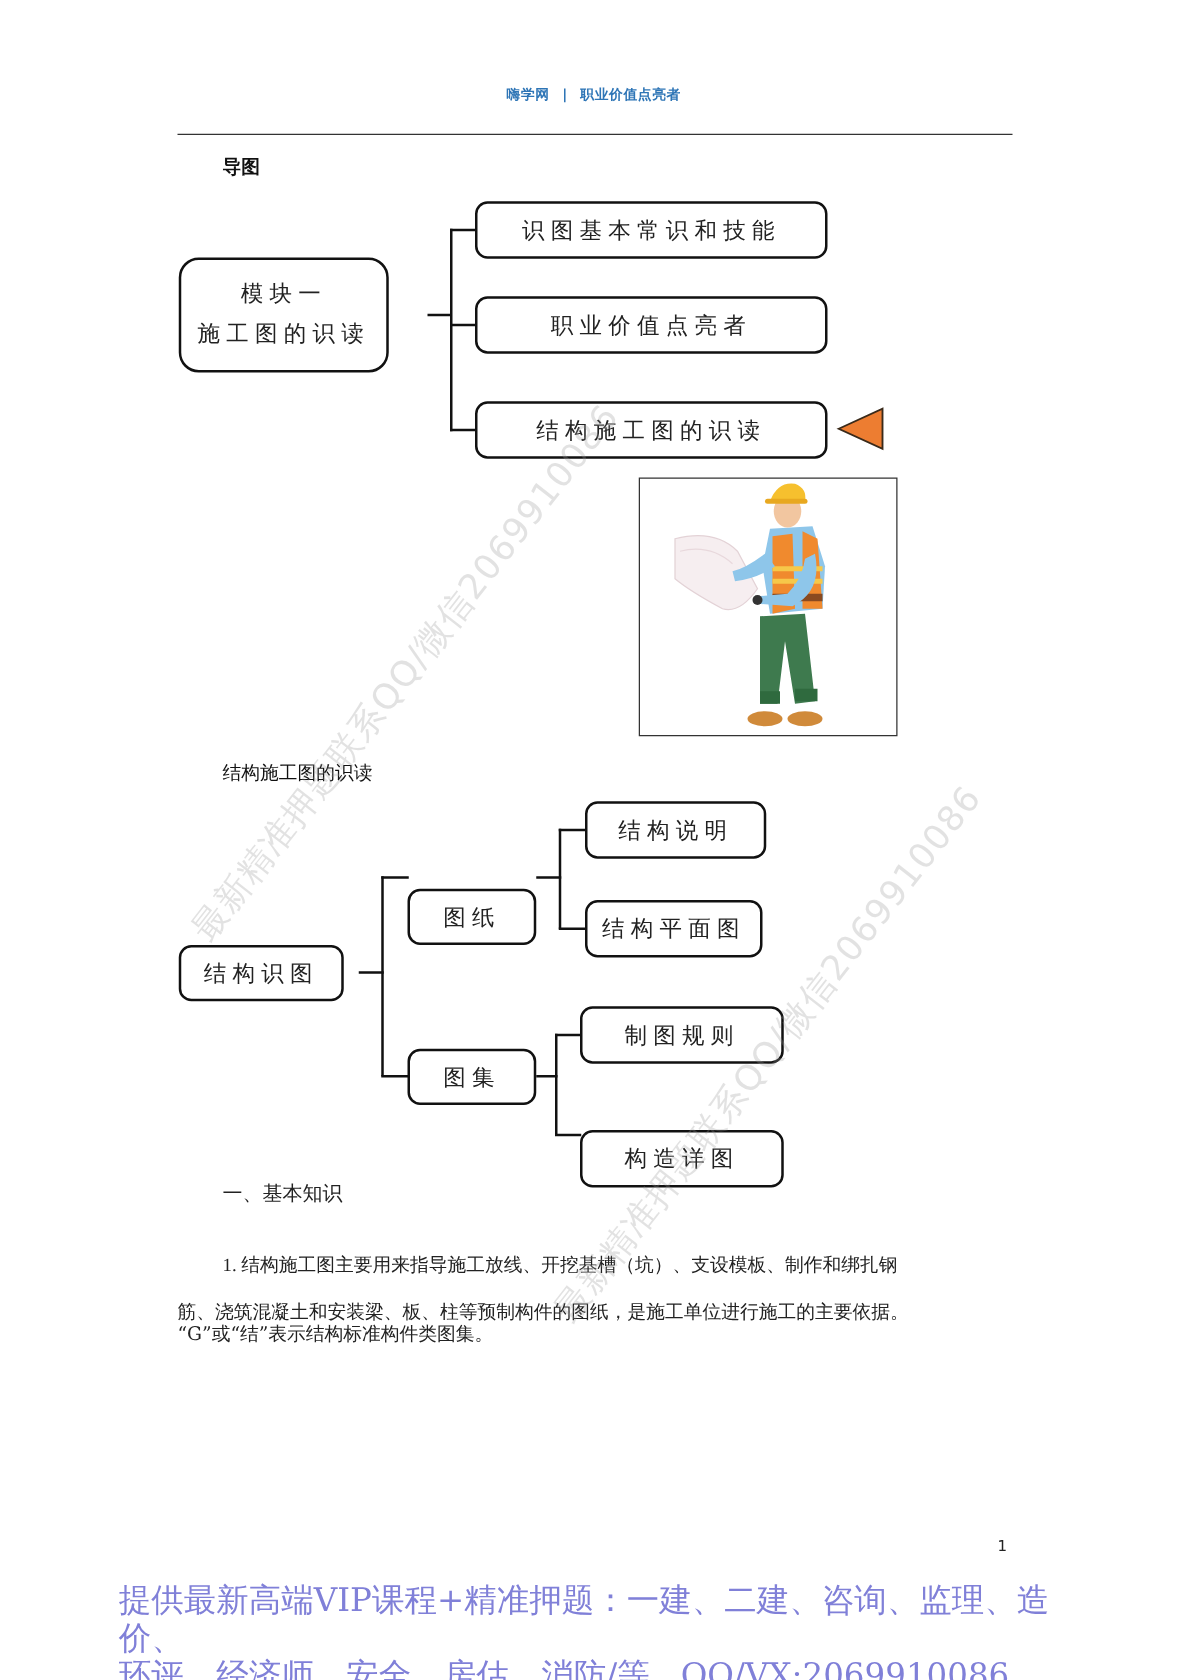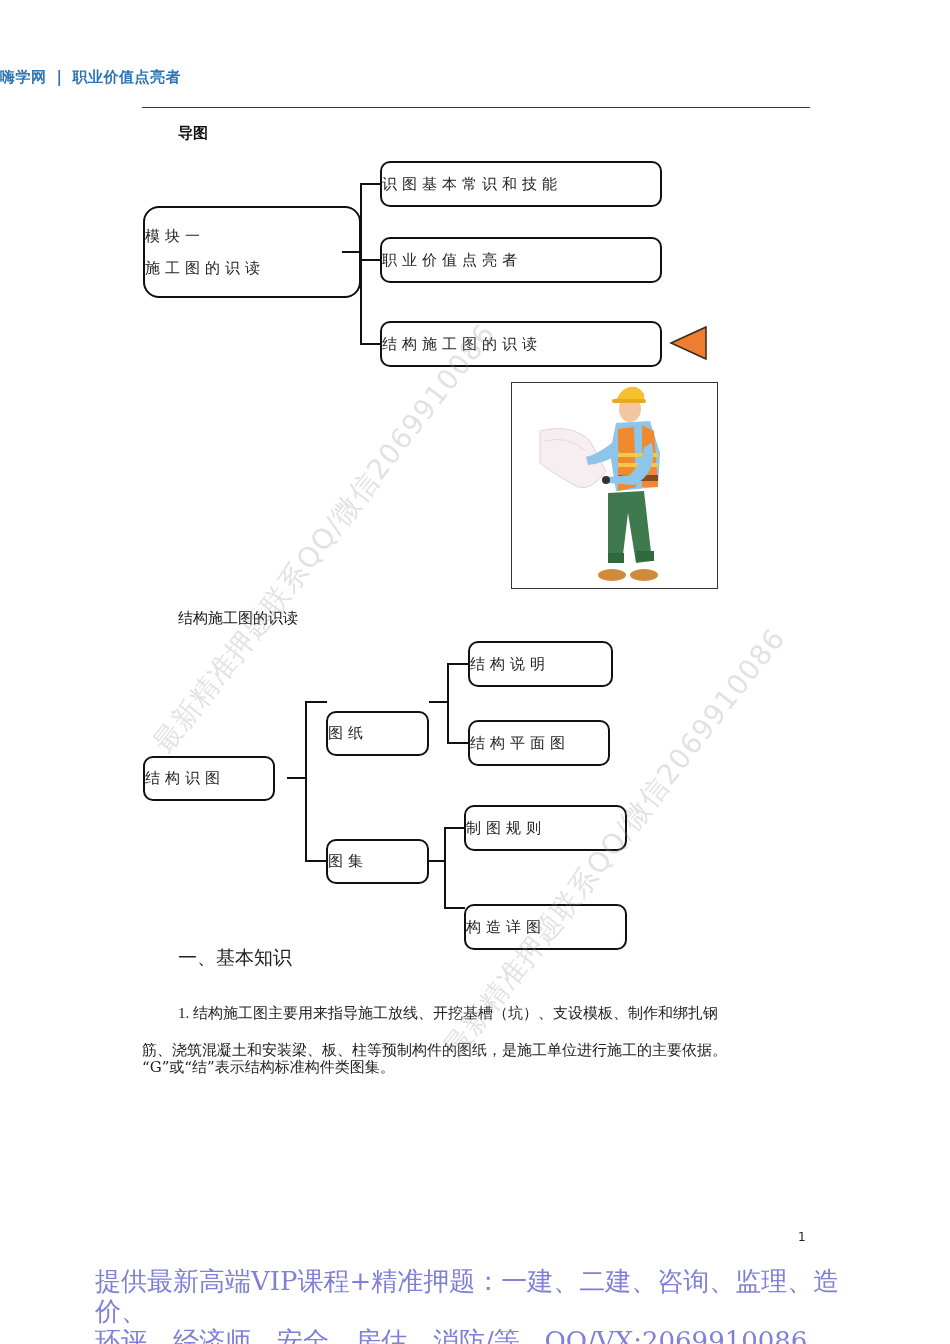--- a/index.html
+++ b/index.html
@@ -1,27 +1,27 @@
 <!DOCTYPE html>
 <html><head>
 <meta charset="utf-8">
 <style>
   html, body { margin:0; padding:0; background:#ffffff; }
   body { width:950px; height:1344px; position:relative; overflow:hidden;
          font-family:"DejaVu Serif", "Liberation Serif", serif; color:#222; }
   .abs { position:absolute; }
-  .header-title { left:0; width:950px; top:68px; text-align:left; font-family:"DejaVu Sans", "Liberation Sans", sans-serif;
-                  font-size:15px; font-weight:bold; color:#2e75b6; letter-spacing:0.5px; }
+  .header-title { left:0; width:950px; top:68px; text-align:center; font-family:"DejaVu Sans", "Liberation Sans", sans-serif;
+                  font-size:11px; font-weight:bold; color:#2e75b6; letter-spacing:0.5px; }
   .header-title .sep { margin:0 10px; }
   .header-rule { left:142px; width:668px; top:107px; height:0; border-top:1.5px solid #333; }
   .section-label { font-family:"DejaVu Sans", "Liberation Sans", sans-serif; font-size:15px; color:#111; }
-  .body-text { font-size:19px; color:#222; }
+  .body-text { font-size:16px; color:#222; }
   .box { position:absolute; border:2px solid #111; border-radius:10px; background:#fff; box-sizing:border-box;
-         display:flex; align-items:flex-start; justify-content:center; flex-direction:column;
-         font-family:"DejaVu Sans", "Liberation Sans", sans-serif; font-size:15px; letter-spacing:5px; color:#222; }
+         display:flex; align-items:center; justify-content:center; flex-direction:column;
+         font-family:"DejaVu Sans", "Liberation Sans", sans-serif; font-size:18px; letter-spacing:5px; color:#222; }
   .box.big { border-radius:16px; line-height:32px; }
   .line { position:absolute; background:#111; }
   .hl { height:2px; }
   .vl { width:2px; }
   .photo { left:511px; top:382px; width:207px; height:207px; border:1.5px solid #333; box-sizing:border-box; background:#fff; }
   .para { left:142px; width:668px; font-size:15px; line-height:37px; color:#222; }
   .indent { text-indent:36px; }
   .page-num { left:798px; top:1230px; font-family:"DejaVu Sans", sans-serif; font-size:12px; color:#222; }
   .footer-ad { left:95px; width:760px; top:1266px; font-size:26px; line-height:30px; color:#8080d8; }
   .watermark { font-family:"DejaVu Sans", sans-serif; font-size:28px; color:rgba(150,150,150,0.28);
@@ -31,21 +31,21 @@
 <body>
 
 <div class="abs header-title">
   <span>嗨学网</span><span class="sep">|</span><span>职业价值点亮者</span>
 </div>
 <div class="abs header-rule"></div>
 
 <div class="abs section-label" style="left:178px; top:124px; font-weight:bold;">导图</div>
 
 <div>
-  <div class="box big" style="left:143px; top:206px; width:218px; height:92px;">
+  <div class="box big" style="left:143px; top:206px; width:168px; height:92px;">
     <span>模块一</span>
     <span>施工图的识读</span>
   </div>
   <div class="line hl" style="left:342px; top:251px; width:19px;"></div>
   <div class="line vl" style="left:360px; top:183px; height:162px;"></div>
   <div class="line hl" style="left:360px; top:183px; width:21px;"></div>
   <div class="line hl" style="left:360px; top:259px; width:21px;"></div>
   <div class="line hl" style="left:360px; top:343px; width:21px;"></div>
 
   <div class="box" style="left:380px; top:161px; width:282px; height:46px;">

